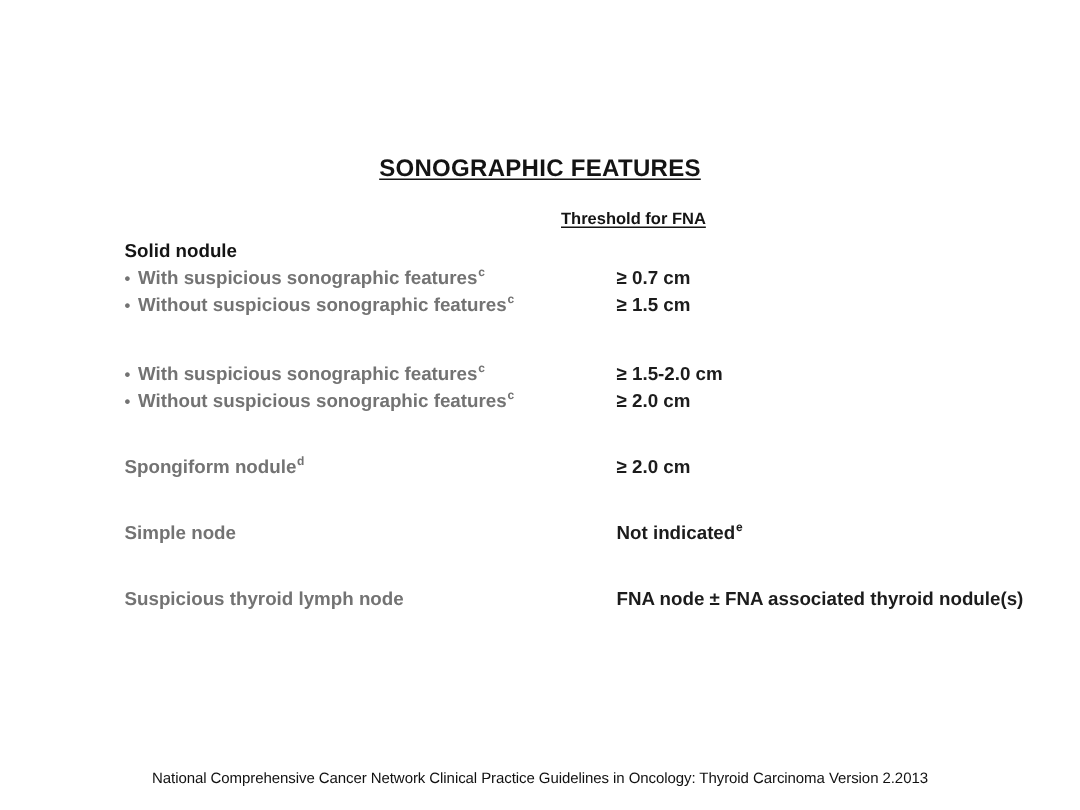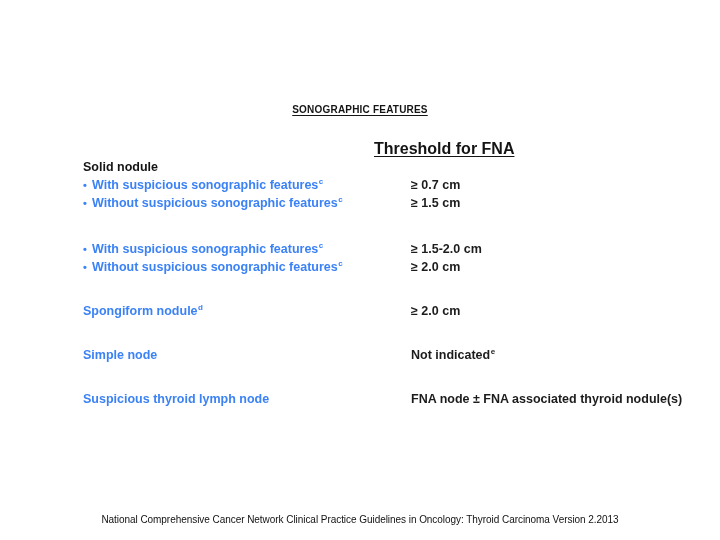--- a/index.html
+++ b/index.html
@@ -23,36 +23,36 @@
     height: 540px;
   }
 
   
   .title {
     position: absolute;
     left: 0;
     top: 104px;
     width: 720px;
     text-align: center;
-    font-size: 10px;
+    font-size: 16px;
     font-weight: bold;
     letter-spacing: 0.2px;
     color: #141414;
   }
   .title span.u {
     text-decoration: underline;
     text-underline-offset: 2px;
   }
 
   
   .col-header {
     position: absolute;
     left: 374px;
     top: 140px;
-    font-size: 16px;
+    font-size: 11px;
     font-weight: bold;
     color: #141414;
   }
   .col-header span.u {
     text-decoration: underline;
     text-underline-offset: 2px;
   }
 
   
   .table {
@@ -75,21 +75,21 @@
   .row.gap-sm {
     height: 26px;
   }
 
   .feature {
     position: absolute;
     left: 0;
     top: 0;
     font-size: 12.5px;
     font-weight: bold;
-    color: #3b82f6;
+    color: #737373;
     white-space: nowrap;
   }
   .feature.group {
     color: #141414;
   }
 
   .bullet-dot {
     display: inline-block;
     width: 9px;
     font-size: 11px;

